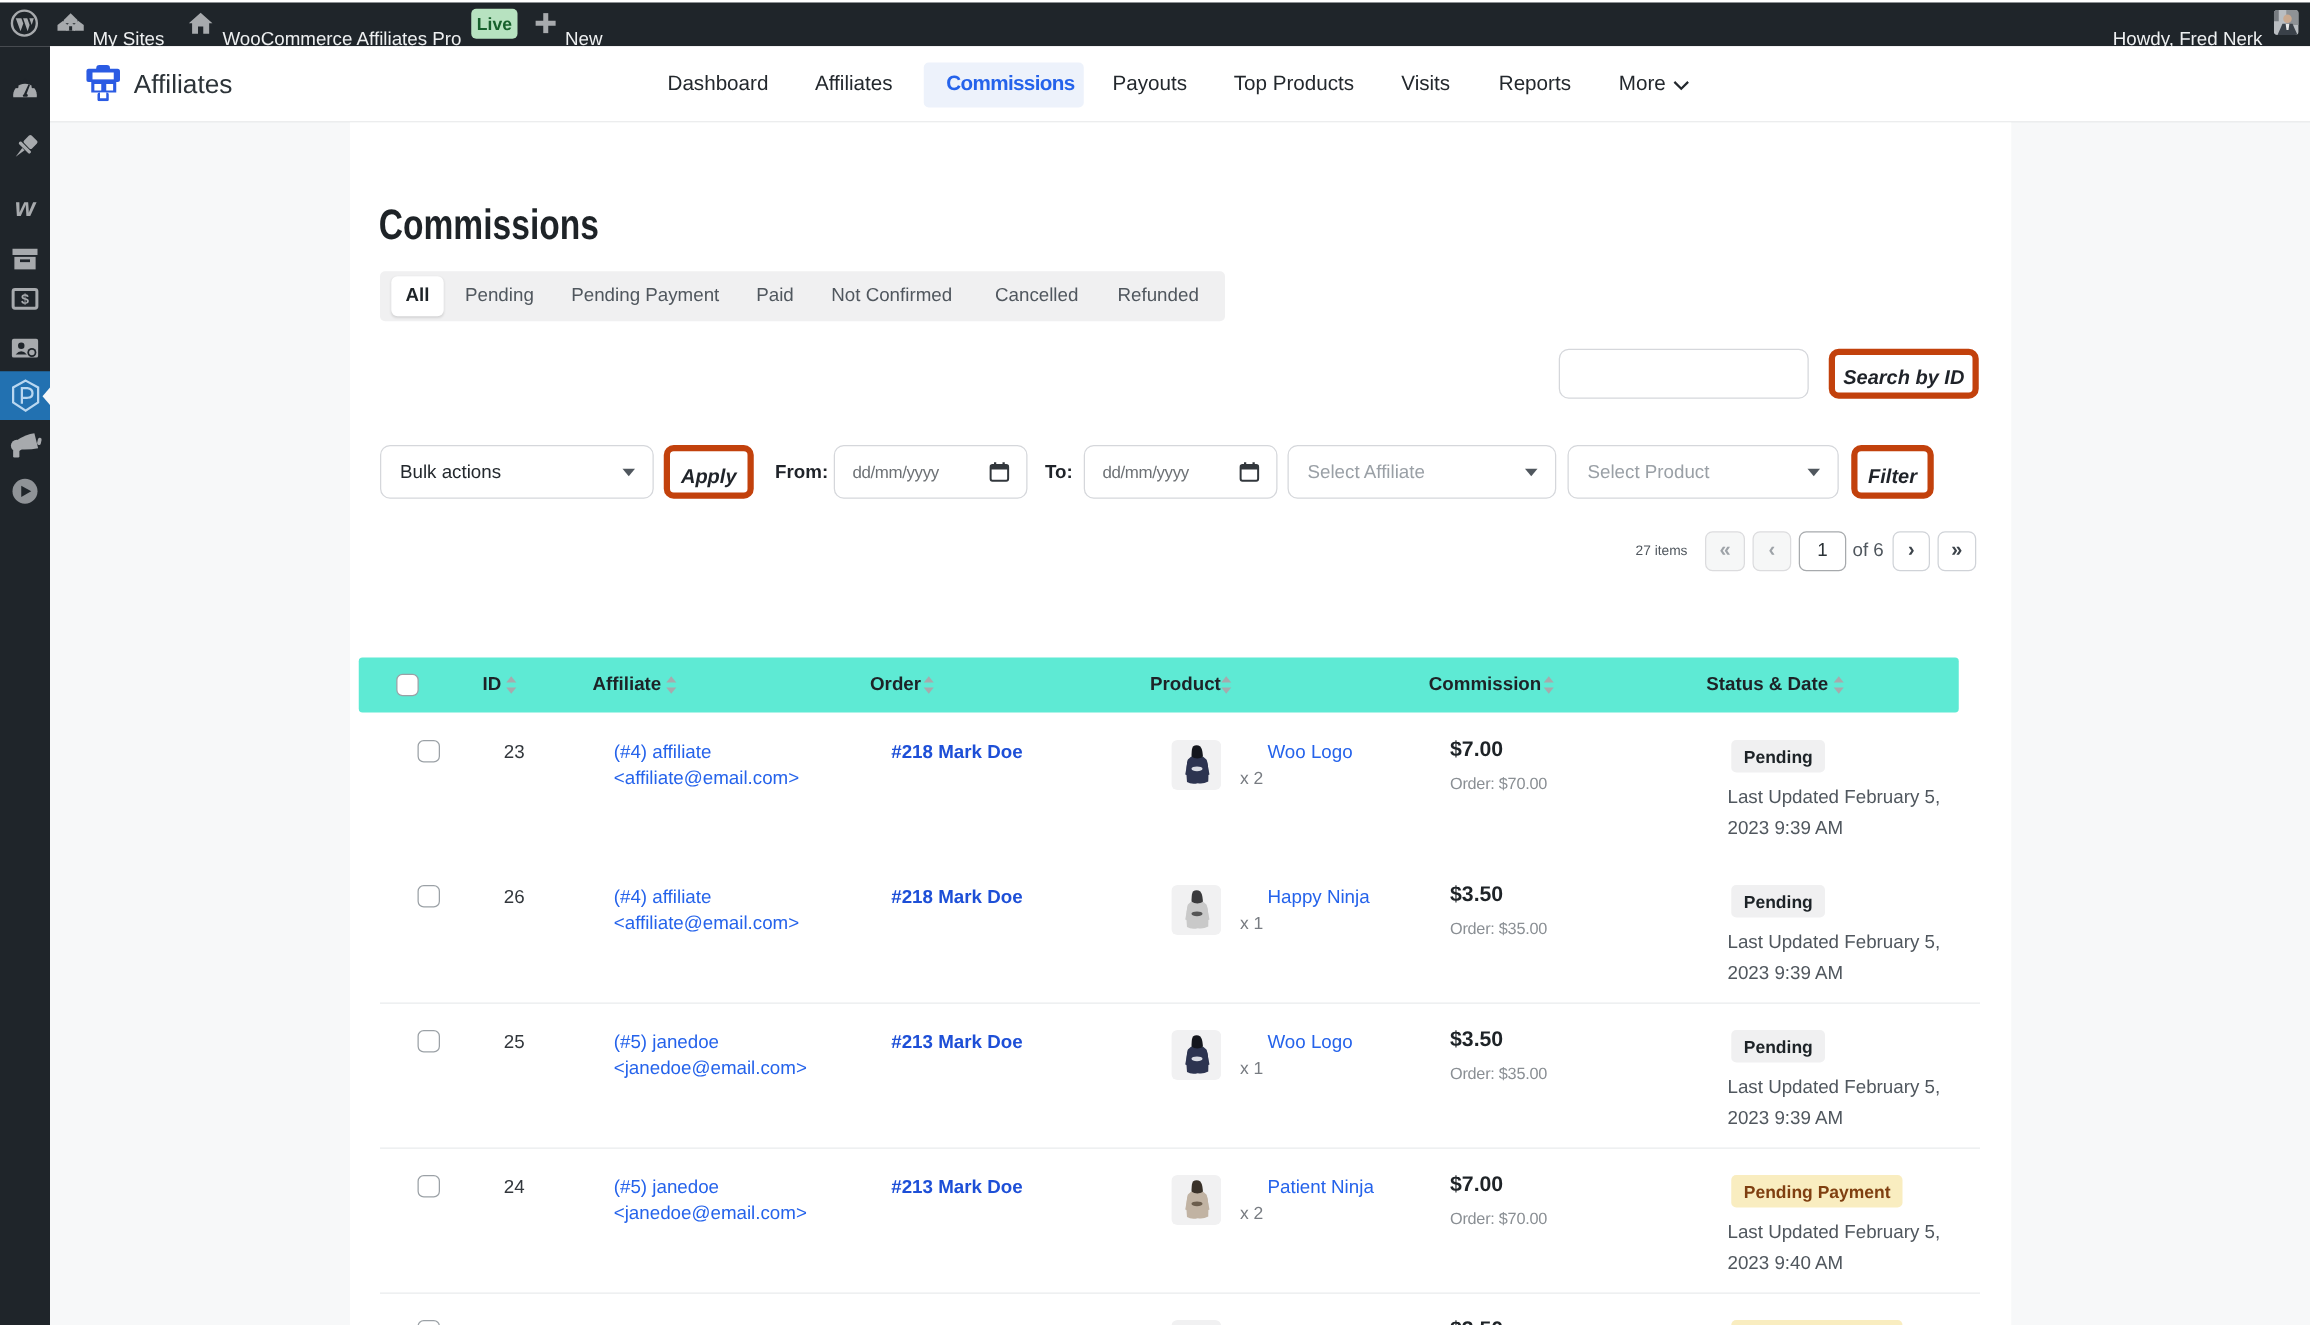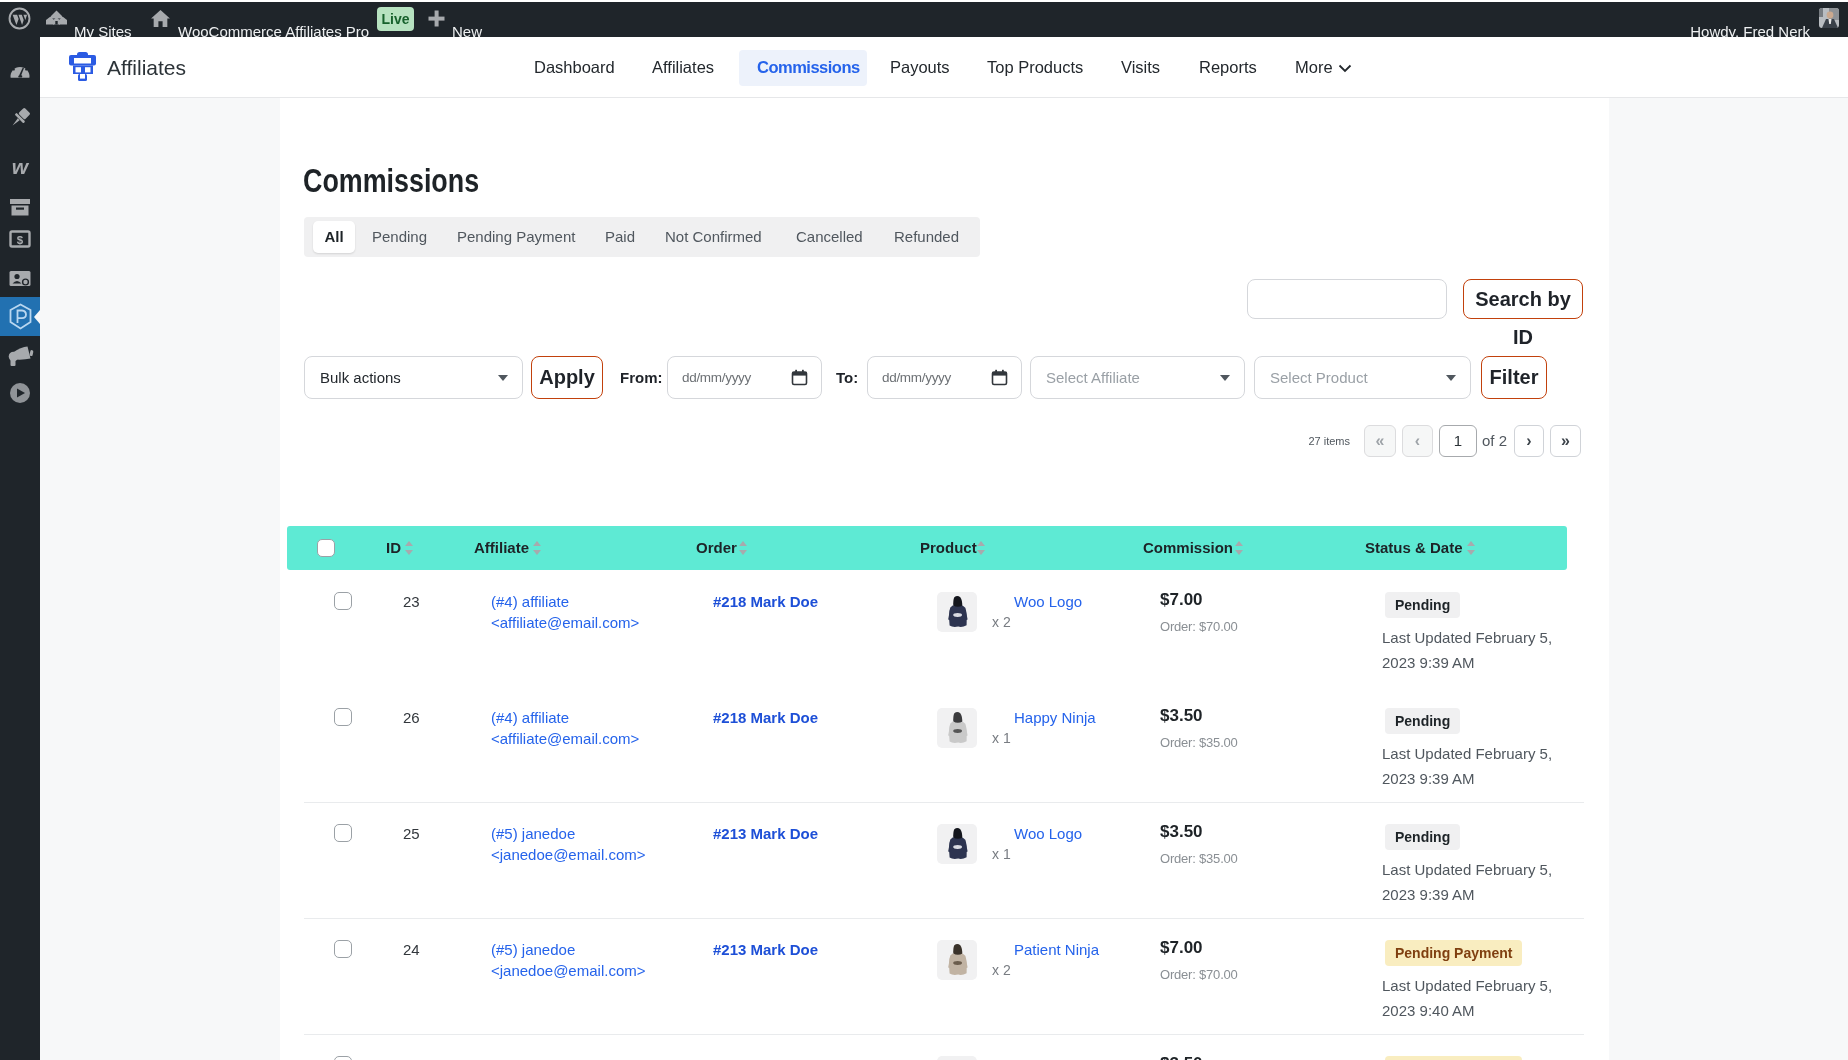--- a/index.html
+++ b/index.html
@@ -31,21 +31,21 @@
 
   h1 { position:absolute; left:303px; top:161px; font-size:34px; font-weight:bold; color:#1e2327; transform:scaleX(0.79); transform-origin:left; }
 
   
   #tabs { position:absolute; left:304px; top:217px; width:676px; height:40px; background:#f0f0f1; border-radius:4px; }
   .tab { position:absolute; top:0; height:40px; line-height:40px; font-size:15px; color:#50575e; }
   #tab-all { position:absolute; left:9px; top:4px; width:42px; height:32px; background:#fff; border-radius:5px; box-shadow:0 1px 2px rgba(0,0,0,.12); text-align:center; line-height:32px; font-weight:bold; color:#1d2327; font-size:15px; }
 
   
   .inp { position:absolute; height:40px; background:#fff; border:1px solid #d5d7db; border-radius:8px; }
-  .btn { position:absolute; height:40px; background:#fff; border:1px solid #c2410c; border-radius:8px; font-weight:bold; font-size:20px; color:#1f2329; text-align:center; line-height:38px; }
+  .btn { position:absolute; height:40px; background:#fff; border:5px solid #c2410c; border-radius:8px; font-weight:bold; font-size:16px; color:#1f2329; text-align:center; line-height:38px;font-style:italic; }
 
   
   .frow { top:356px; height:43px; }
   .frow.btn, .frow.inp { height:43px; }
   .ph { color:#23282d; font-size:15px; line-height:41px; padding-left:15px; }
   .phg { color:#9aa0a6; }
   .selarrow { position:absolute; right:14px; top:18px; width:0; height:0; border-left:5px solid transparent; border-right:5px solid transparent; border-top:6px solid #50575e; }
   .flabel { position:absolute; top:356px; height:43px; line-height:43px; font-weight:bold; font-size:15px; color:#1f2329; }
   .ddmm { position:absolute; left:14px; top:0; line-height:41px; font-size:13.5px; letter-spacing:-0.3px; color:#6d7175; }
   .calicon { position:absolute; right:13px; top:12px; }
@@ -262,21 +262,21 @@
 <div class="inp frow" style="left:1254px;width:217px">
     <div class="ph phg">Select Product</div>
     <div class="selarrow"></div>
   </div>
 <div class="btn frow" style="left:1481px;width:66px;line-height:41px">Filter</div>
 
 <div id="items27">27 items</div>
 <div class="pbtn dis" style="left:1364px;width:32px">«</div>
 <div class="pbtn dis" style="left:1402px;width:31px">‹</div>
 <div id="pg1">1</div>
-<div id="of2">of 2</div>
+<div id="of2">of 6</div>
 <div class="pbtn en" style="left:1514px;width:30px">›</div>
 <div class="pbtn en" style="left:1550px;width:31px">»</div>
 
 <div id="thead">
   <div class="cb" style="left:30px;top:13px"></div>
   <div class="th" style="left:99px">ID</div>
     <div class="sort" style="left:118px">
       <i class="up"></i>
       <i class="dn"></i>
     </div>

